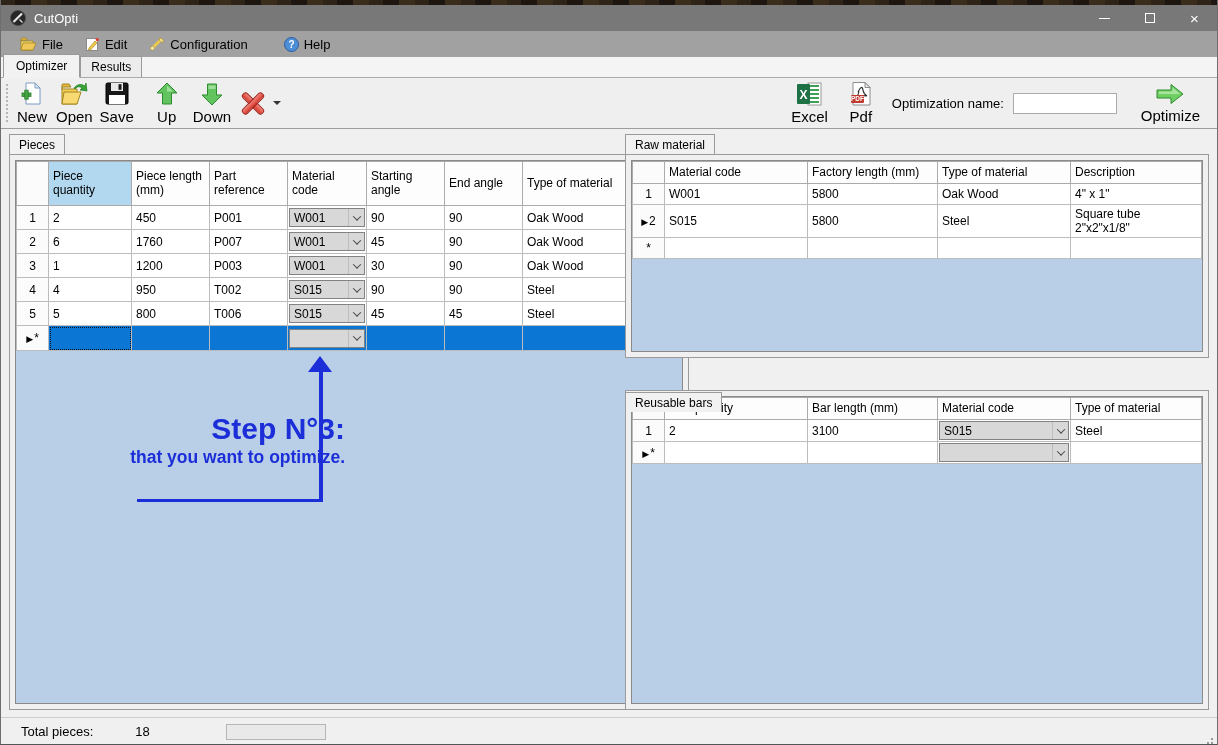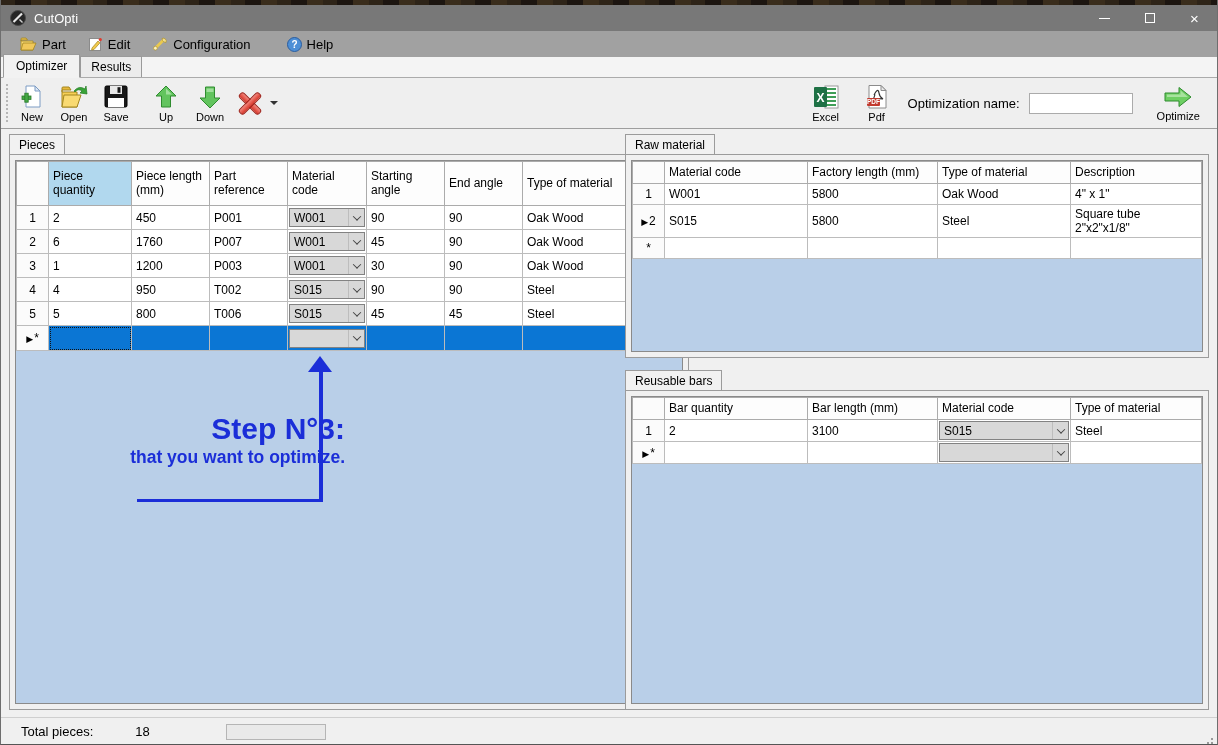--- a/index.html
+++ b/index.html
@@ -32,21 +32,21 @@
     border-bottom:1px solid #ababab; display:flex; align-items:flex-end; }
   .tab { font-size:12px; padding:3px 10px 3px 10px; border:1px solid #9a9a9a; border-bottom:none;
     background:#ececec; margin-bottom:0; }
   .tab.active { background:#f2f2f2; padding:4px 12px; margin-bottom:-1px; border-bottom:1px solid #f2f2f2; margin-left:2px; }
   
   .toolbar { position:absolute; left:0; top:78px; width:100%; height:51px; background:#efefef;
     border-bottom:1px solid #9e9e9e; display:flex; align-items:center; }
   .tb-grip { width:5px; height:38px; margin-left:5px; border-left:2px dotted #b6b6b6; }
   .tb-btn { display:flex; flex-direction:column; align-items:center; justify-content:center;
     min-width:42px; padding:2px 3px; gap:1px; }
-  .tb-btn .lbl { font-size:11px; color:#000; }
+  .tb-btn .lbl { font-size:15px; color:#000; }
   .tb-del { display:flex; align-items:center; margin-left:4px; }
   .xicon { position:relative; width:30px; height:30px; }
   .xicon i { position:absolute; left:1px; top:12px; width:28px; height:7px; border-radius:3px;
     background:linear-gradient(#f4857b,#d6362a); border:1px solid #9e2018; }
   .xicon i.a { transform:rotate(45deg); } .xicon i.b { transform:rotate(-45deg); }
   .caret-down { width:0; height:0; border-left:4px solid transparent; border-right:4px solid transparent;
     border-top:4px solid #333; margin-left:5px; }
   .tb-right { margin-left:auto; display:flex; align-items:center; padding-right:14px; gap:9px; }
   .opt-label { font-size:13px; margin-left:1px; }
   .opt-input { width:104px; height:21px; border:1px solid #ababab; background:#fff; font-size:12px; padding:0 4px;
@@ -126,21 +126,21 @@
 
   <div class="menubar">
     <div class="menu-item">
       <span class="icon">
         <svg width="17" height="14" viewBox="0 0 17 14">
             <path d="M1 4 L1 2 Q1 1 2 1 L6 1 L7.5 3 L1 3 Z" fill="#e8c254" stroke="#a3861f" stroke-width="0.8"></path>
             <path d="M1 4 L13 4 L13 13 L1 13 Z" fill="#f5d874" stroke="#a3861f" stroke-width="0.8"></path>
             <path d="M3 6 L16 6 L13 13 L1 13 Z" fill="#f0c85a" stroke="#a3861f" stroke-width="0.8"></path>
           </svg>
       </span>
-      <span>Part</span>
+      <span>File</span>
     </div>
     <div class="menu-item">
       <span class="icon">
         <svg width="15" height="15" viewBox="0 0 15 15">
             <rect x="1.5" y="1.5" width="11" height="12" fill="#fff" stroke="#8b8b8b"></rect>
             <path d="M4 11 L10 4 L12 5.8 L6 12.5 L3.6 13 Z" fill="#f2c94c" stroke="#a3861f" stroke-width="0.7"></path>
             <circle cx="12.3" cy="2.6" r="1.6" fill="#e23b2e"></circle>
           </svg>
       </span>
       <span>Edit</span>
@@ -448,21 +448,21 @@
           <td></td>
           <td></td>
           <td></td>
           <td></td>
         </tr>
       </tbody>
         </table>
     </div>
   </div>
 
-  <div class="panel-tab" style="left:624px; top:370px;">Reusable bars</div>
+  <div class="panel-tab" style="left:624px; top:392px;">Reusable bars</div>
   <div class="panel-page" style="left:624px; top:390px; width:584px; height:320px;">
     <div class="grid-box">
       <table class="grid">
         <colgroup>
             <col style="width:32px">
             <col style="width:143px">
             <col style="width:130px">
             <col style="width:133px">
             <col>
           </colgroup>

